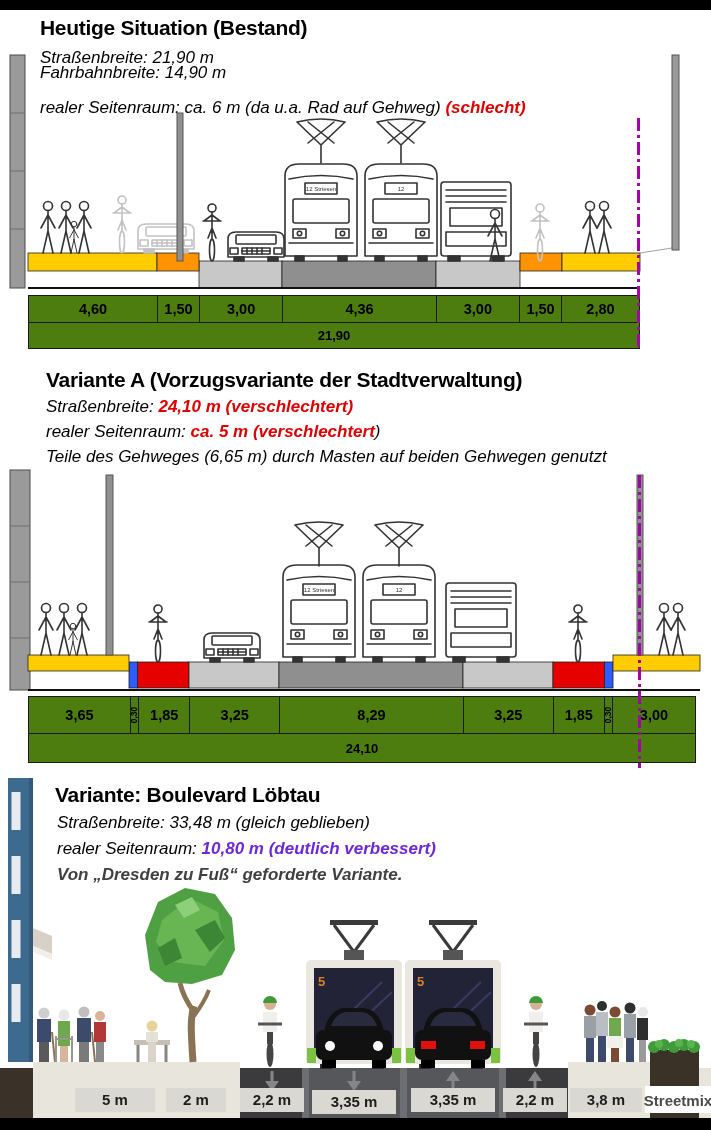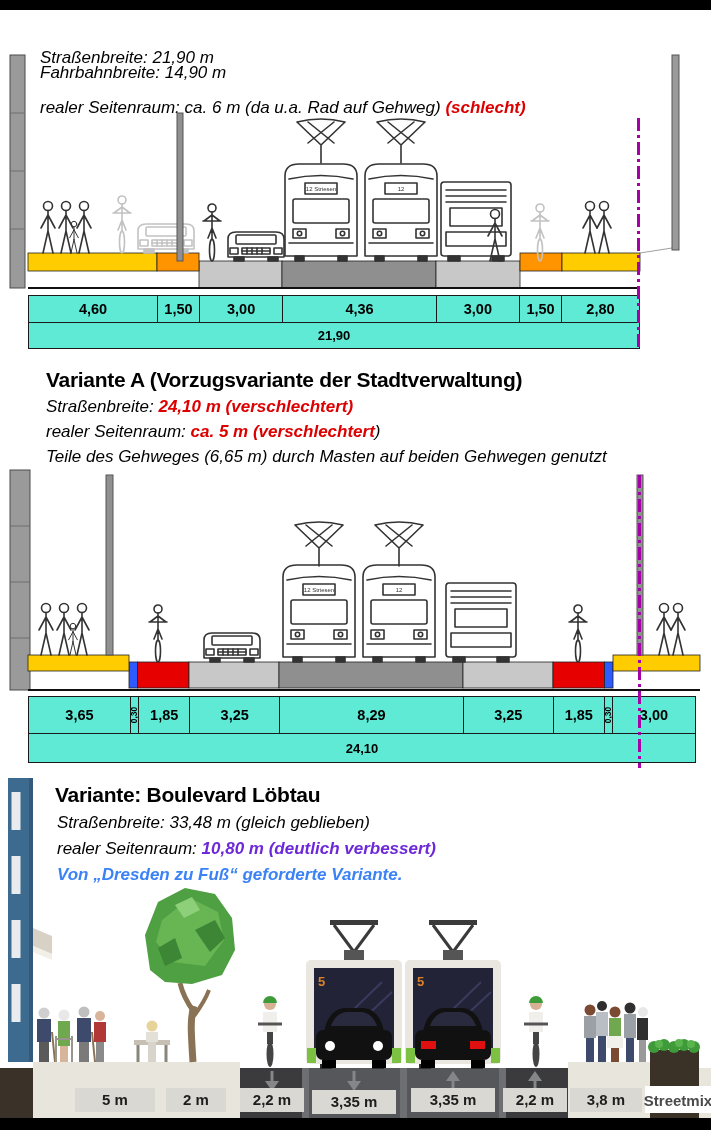--- a/index.html
+++ b/index.html
@@ -4,23 +4,23 @@
 <style>
   html,body{margin:0;padding:0;background:#fff;}
   #slide{position:relative;width:711px;height:1130px;background:#fff;overflow:hidden;
          font-family:"Liberation Sans",sans-serif;}
   .abs{position:absolute;}
   .bar{background:#000;left:0;width:711px;}
   .title{font-weight:bold;font-size:21px;color:#000;letter-spacing:-0.3px;white-space:nowrap;}
   .meta{font-style:italic;font-size:17px;color:#000;white-space:nowrap;}
   .hi-red{color:#dd0000;font-weight:bold;}
   .hi-green{color:#6d28d9;font-weight:bold;}
-  .hi-orange{color:#3b82f6;font-weight:bold;}
+  .hi-orange{color:#404040;font-weight:bold;}
   
-  .mtable{border:1.6px solid #1a1a1a;box-sizing:border-box;background:#5eead4;}
+  .mtable{border:1.6px solid #1a1a1a;box-sizing:border-box;background:#4d7c0f;}
   .mrow{display:flex;width:100%;box-sizing:border-box;}
   .mrow+.mrow{border-top:1.4px solid #1a1a1a;}
   .tc{box-sizing:border-box;display:flex;align-items:center;justify-content:center;
       font-size:14.5px;font-weight:bold;color:#000;}
   .tc+.tc{border-left:1.4px solid #1a1a1a;}
   .rot{transform:rotate(-90deg);font-size:8.5px;font-weight:bold;white-space:nowrap;}
   .ttotal{width:100%;display:flex;align-items:center;justify-content:center;
       font-size:13px;font-weight:bold;}
   
   .axis{width:3px;background:repeating-linear-gradient(to bottom,
@@ -28,20 +28,21 @@
   .lineart{stroke:currentColor;fill:none;stroke-width:1.6;stroke-linecap:round;stroke-linejoin:round;}
 </style>
 </head>
 <body>
 
 <div id="slide">
 
   <div class="abs bar" style="top:0;height:10px;"></div>
   <div class="abs bar" style="top:1118px;height:12px;"></div>
 
+  <div class="abs title" style="left:40px;top:16px;">Heutige Situation (Bestand)</div>
   <div class="abs meta" style="left:40px;top:48px;">Straßenbreite: 21,90 m</div>
   <div class="abs meta" style="left:40px;top:63px;">Fahrbahnbreite: 14,90 m</div>
   <div class="abs meta" style="left:40px;top:98px;"><span>realer Seitenraum: ca. 6 m (da u.a. Rad auf Gehweg) </span><span class="hi-red">(schlecht)</span></div>
 
   <svg class="abs" style="left:0;top:45px;" width="711" height="248" viewBox="0 0 711 248">
     <defs>
       <g id="p-person" class="lineart">
         <circle cx="0" cy="5" r="4.5"></circle>
           <path d="M0 9.5 V30 M0 14 L-7 27 M0 14 L7 27 M0 30 L-5 52 M0 30 L5 52"></path>
       </g>

